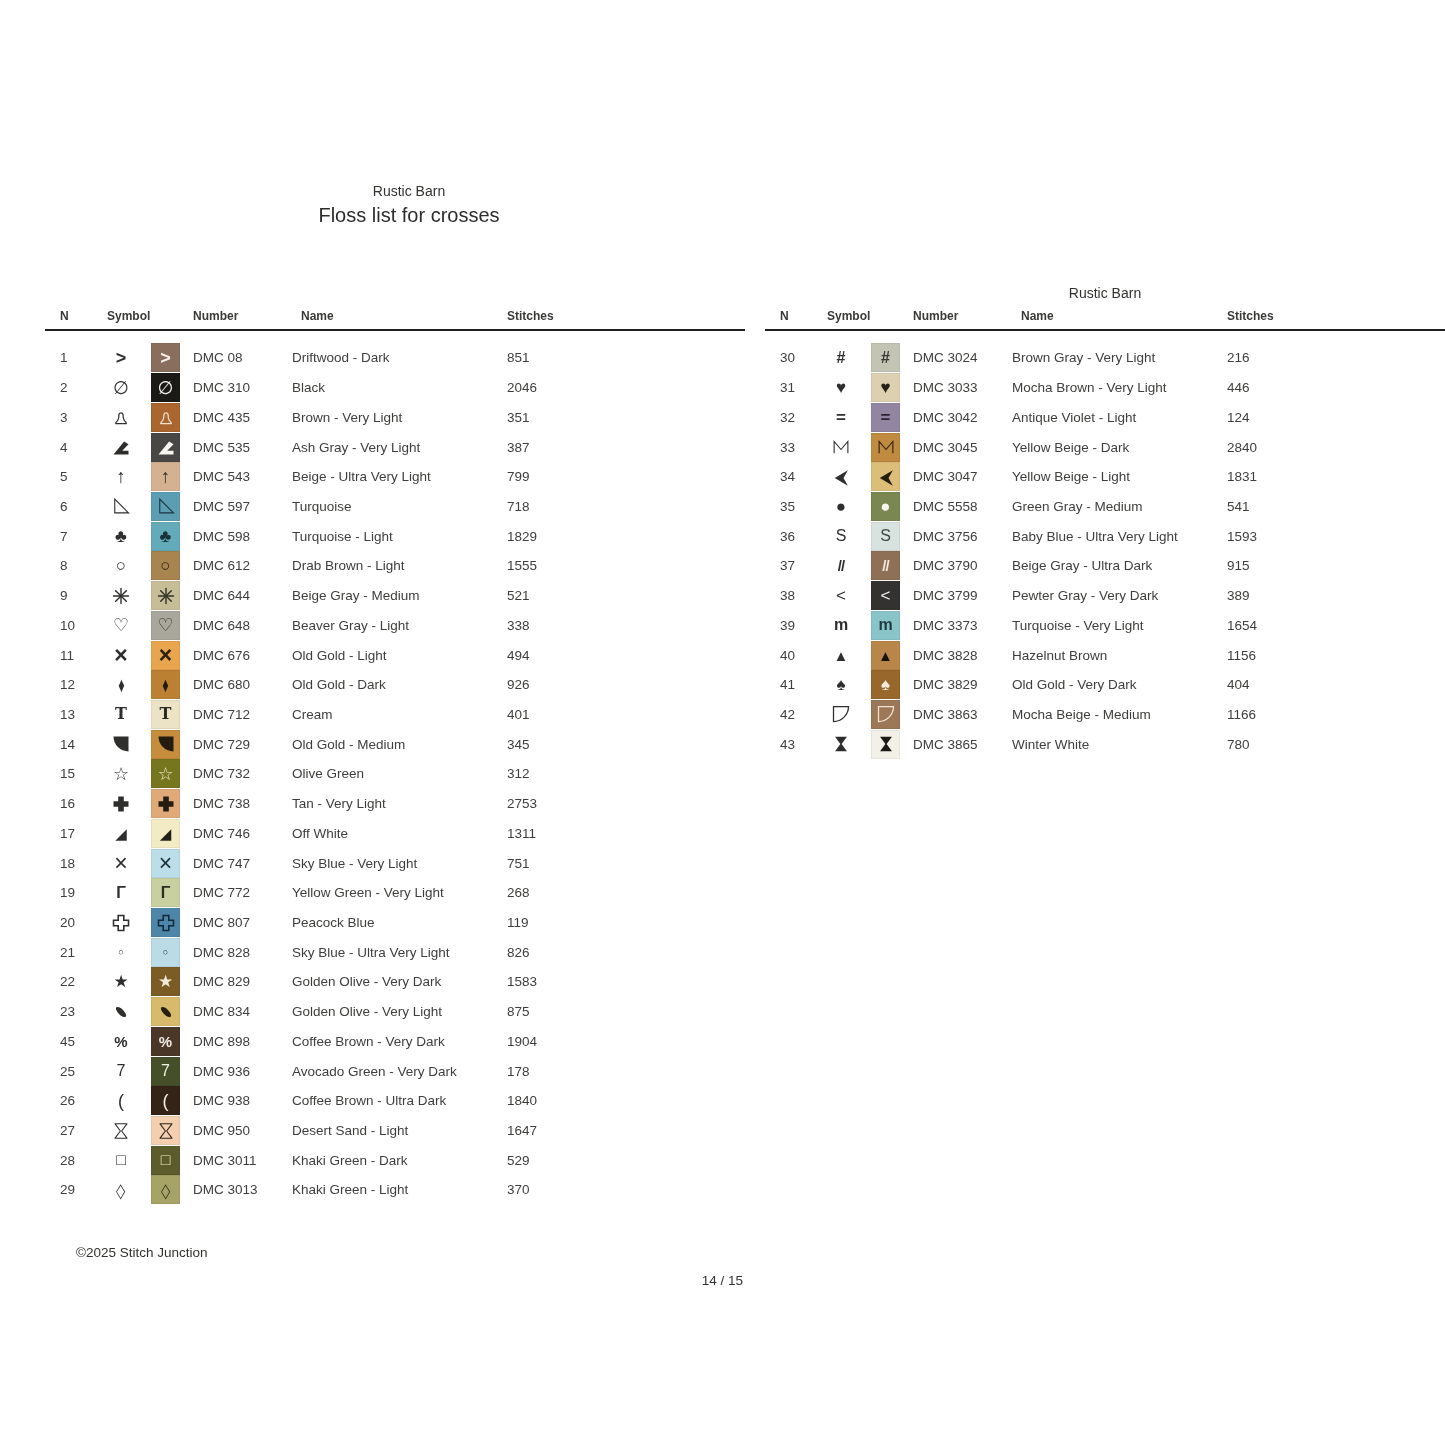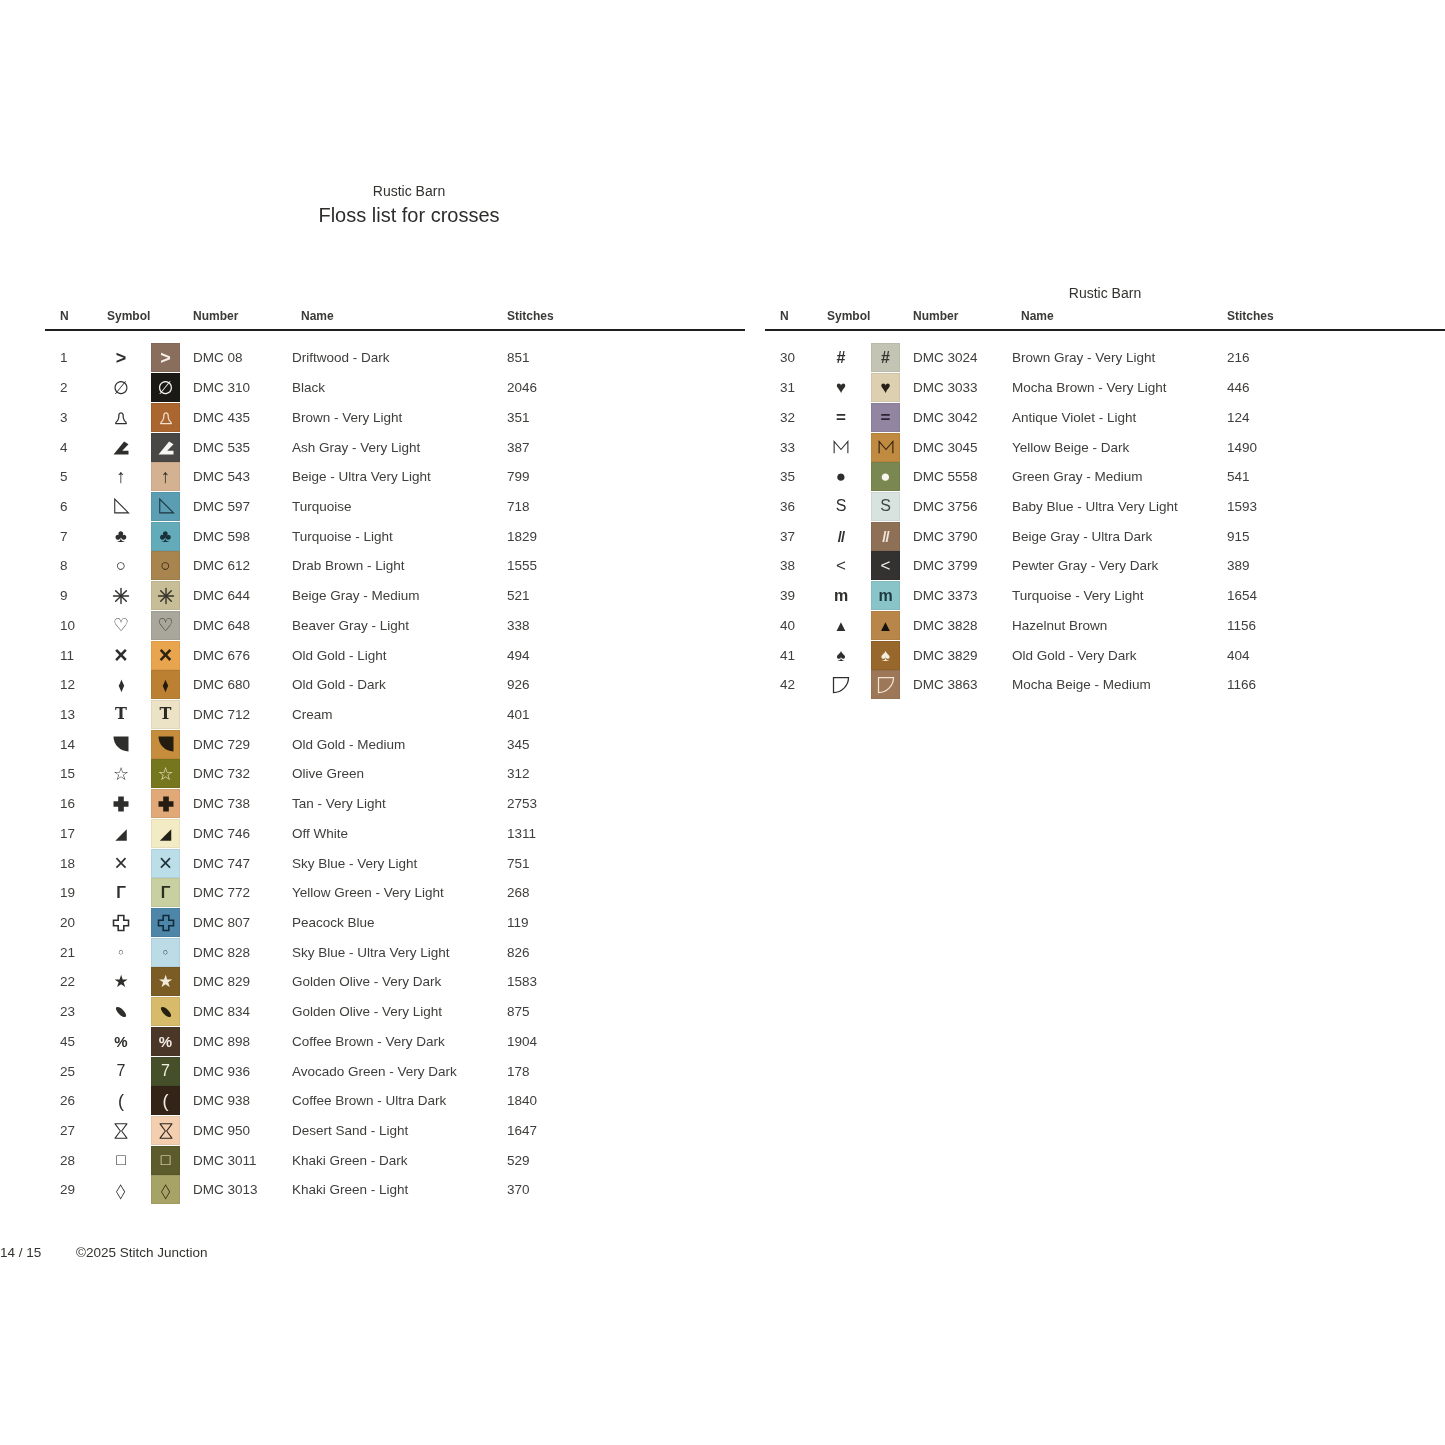--- a/index.html
+++ b/index.html
@@ -64,21 +64,21 @@
   .g-letter-s{font-size:16px;}
   .g-double-slash{font-size:15px;font-weight:600;letter-spacing:-1px;}
   .g-less-than{font-size:17px;}
   .g-letter-m{font-size:16px;font-weight:600;}
   .g-triangle-up{font-size:15px;}
   .g-spade{font-size:17px;}
 
   .pfooter{position:absolute;top:1243px;left:0;width:1445px;height:20px;font-size:13.5px;
            line-height:20px;color:#33322f;}
   .copyright{position:absolute;left:76px;}
-  .pageno{position:absolute;left:0;width:100%;text-align:left;}
+  .pageno{position:absolute;left:0;width:100%;text-align:center;margin-top:28px;}
 </style>
 </head>
 <body>
 
 <div class="page">
 
   <div class="page-title">
     <div class="pt-sub">Rustic Barn</div>
     <div class="pt-main">Floss list for crosses</div>
   </div>
@@ -584,21 +584,41 @@
           </span>
           <span class="swatch" style="background: rgb(192, 138, 64);">
             <span class="glyph">
               <svg class="gsvg" viewBox="0 0 64 64">
                 <path d="M10 52 L10 14 L32 40 L54 14 L54 52" fill="none" stroke="#2b2010" stroke-width="3.5" stroke-linejoin="miter"></path>
               </svg>
             </span>
           </span>
           <span class="cell-number">DMC 3045</span>
           <span class="cell-name">Yellow Beige - Dark</span>
-          <span class="cell-stitches">1490</span>
+          <span class="cell-stitches">2840</span>
+        </div>
+        <div class="frow grid">
+          <span class="cell-n">34</span>
+          <span class="sym-cell">
+            <span class="glyph">
+              <svg class="gsvg" viewBox="0 0 64 64">
+                <polygon points="54,10 12,35 54,60 40,35" fill="#2e2e2c"></polygon>
+              </svg>
+            </span>
+          </span>
+          <span class="swatch" style="background: rgb(221, 190, 121);">
+            <span class="glyph">
+              <svg class="gsvg" viewBox="0 0 64 64">
+                <polygon points="54,10 12,35 54,60 40,35" fill="#241e0e"></polygon>
+              </svg>
+            </span>
+          </span>
+          <span class="cell-number">DMC 3047</span>
+          <span class="cell-name">Yellow Beige - Light</span>
+          <span class="cell-stitches">1831</span>
         </div>
         <div class="frow grid">
           <span class="cell-n">35</span>
           <span class="sym-cell">
             <span class="glyph g-dot-filled" style="color: rgb(46, 46, 44);">●</span>
           </span>
           <span class="swatch" style="background: rgb(123, 135, 81);">
             <span class="glyph g-dot-filled" style="color: rgb(247, 245, 236);">●</span>
           </span>
           <span class="cell-number">DMC 5558</span>
@@ -689,20 +709,40 @@
           <span class="swatch" style="background: rgb(156, 120, 88);">
             <span class="glyph">
               <svg class="gsvg" viewBox="0 0 64 64">
                 <path d="M8 8 H56 A48 48 0 0 1 8 56 Z" fill="none" stroke="#f2e2d2" stroke-width="4"></path>
               </svg>
             </span>
           </span>
           <span class="cell-number">DMC 3863</span>
           <span class="cell-name">Mocha Beige - Medium</span>
           <span class="cell-stitches">1166</span>
+        </div>
+        <div class="frow grid">
+          <span class="cell-n">43</span>
+          <span class="sym-cell">
+            <span class="glyph">
+              <svg class="gsvg" viewBox="0 0 64 64">
+                <path d="M13 9 H51 L34 32 L51 55 H13 L30 32 Z" fill="#2e2e2c"></path>
+              </svg>
+            </span>
+          </span>
+          <span class="swatch" style="background: rgb(243, 240, 231);">
+            <span class="glyph">
+              <svg class="gsvg" viewBox="0 0 64 64">
+                <path d="M13 9 H51 L34 32 L51 55 H13 L30 32 Z" fill="#1b1a16"></path>
+              </svg>
+            </span>
+          </span>
+          <span class="cell-number">DMC 3865</span>
+          <span class="cell-name">Winter White</span>
+          <span class="cell-stitches">780</span>
         </div>
       </div>
   </section>
 
   <footer class="pfooter">
     <span class="copyright">©2025 Stitch Junction</span>
     <span class="pageno">14 / 15</span>
   </footer>
 
 </div>

